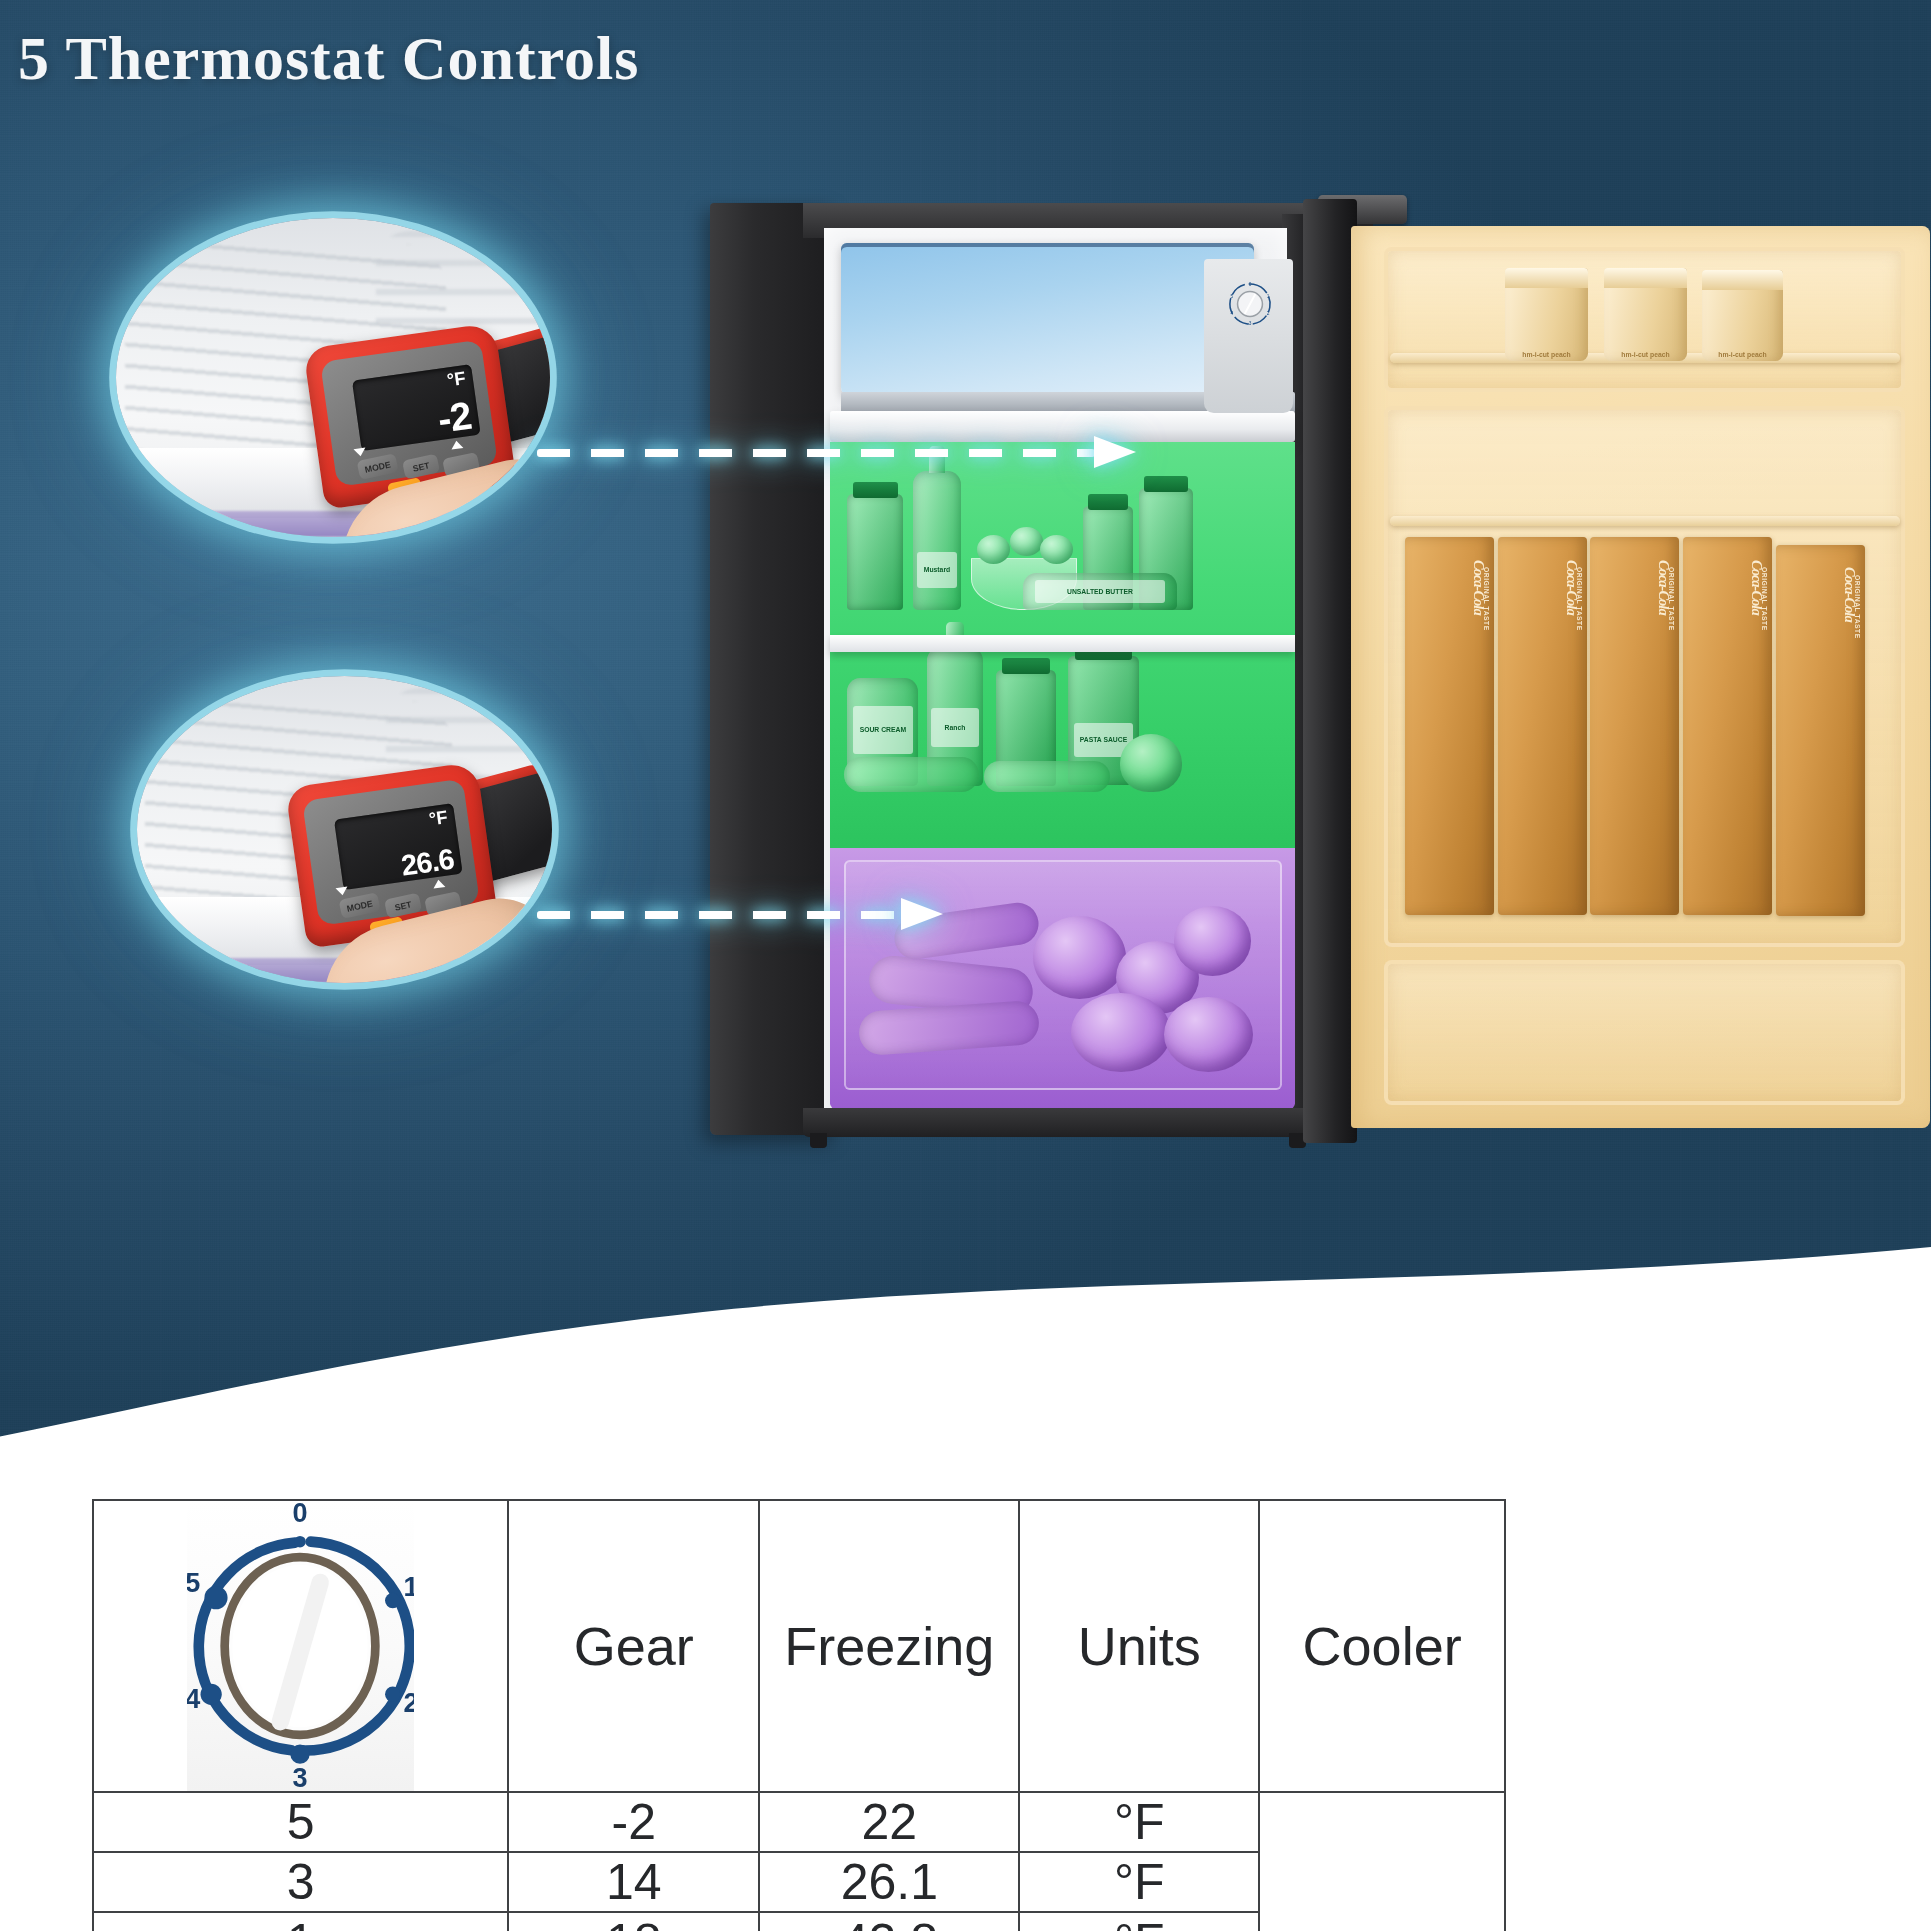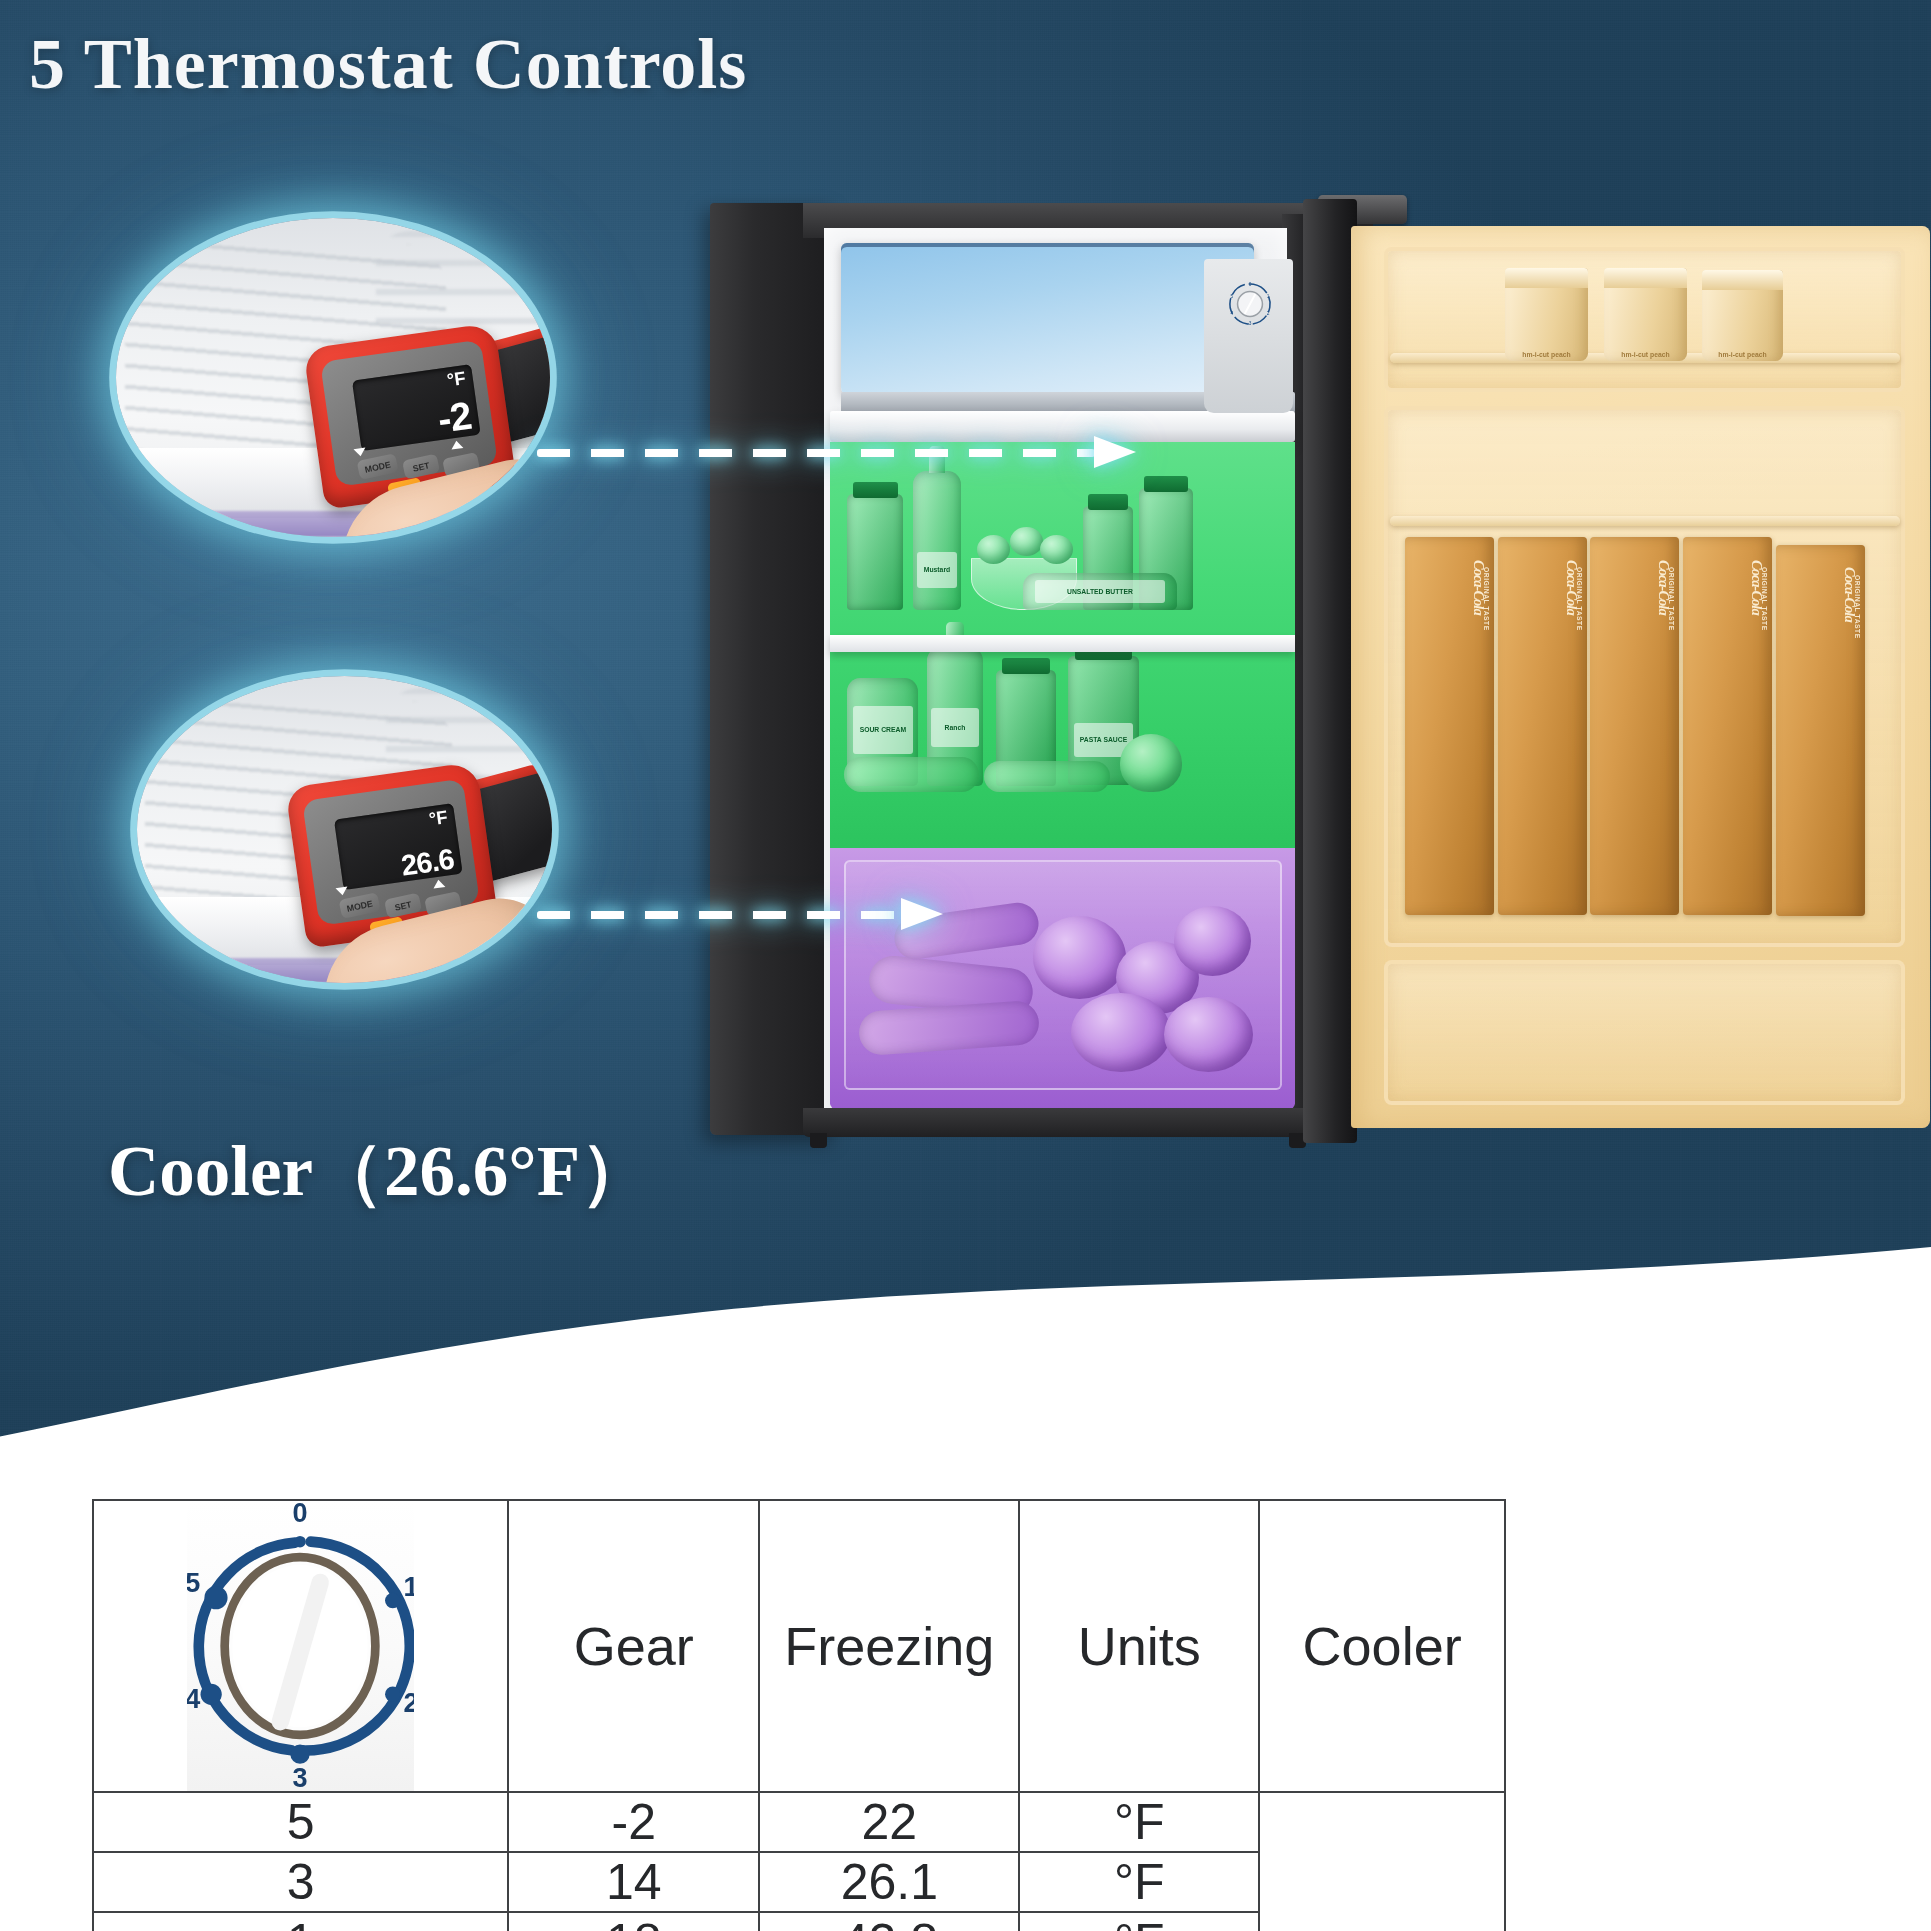--- a/index.html
+++ b/index.html
@@ -26,23 +26,23 @@
       repeating-linear-gradient(90deg, rgba(255,255,255,.04) 0 1px, rgba(0,0,0,.04) 1px 1.9px);
   }
 
   
   #wave{
     position:absolute; left:0; bottom:0; width:1931px; height:290px; z-index:6;
   }
 
   
   #title{
-    position:absolute; left:29px; top:23px; z-index:8;
+    position:absolute; left:18px; top:23px; z-index:8;
     color:#f4f6f8;
-    font-size:72px; font-weight:700; letter-spacing:1px;
+    font-size:62px; font-weight:700; letter-spacing:1px;
     font-family:"Liberation Serif", serif;
     text-shadow:0 1.9px 9.7px rgba(0,0,0,.25);
     white-space:nowrap;
   }
 
   
   .bubble{
     position:absolute; z-index:7;
     border-radius:50%;
     overflow:hidden;
@@ -626,21 +626,20 @@
 
   <div class="arrowline" id="arrow-freezer">
     <span class="dashes"></span>
     <span class="head"></span>
   </div>
   <div class="arrowline" id="arrow-cooler">
     <span class="dashes"></span>
     <span class="head"></span>
   </div>
 
-  <div class="caption" id="caption-cooler">Cooler（26.6°F）</div>
 
   <svg id="wave" viewBox="0 0 2000 300" preserveAspectRatio="none">
     <path d="M0,300 L0,258 C240,210 430,160 760,126 C1120,90 1560,104 2000,62 L2000,300 Z" fill="#ffffff"></path>
   </svg>
 </div>
 
 <div id="table-wrap">
   <table>
     <colgroup>
         <col class="c1">

